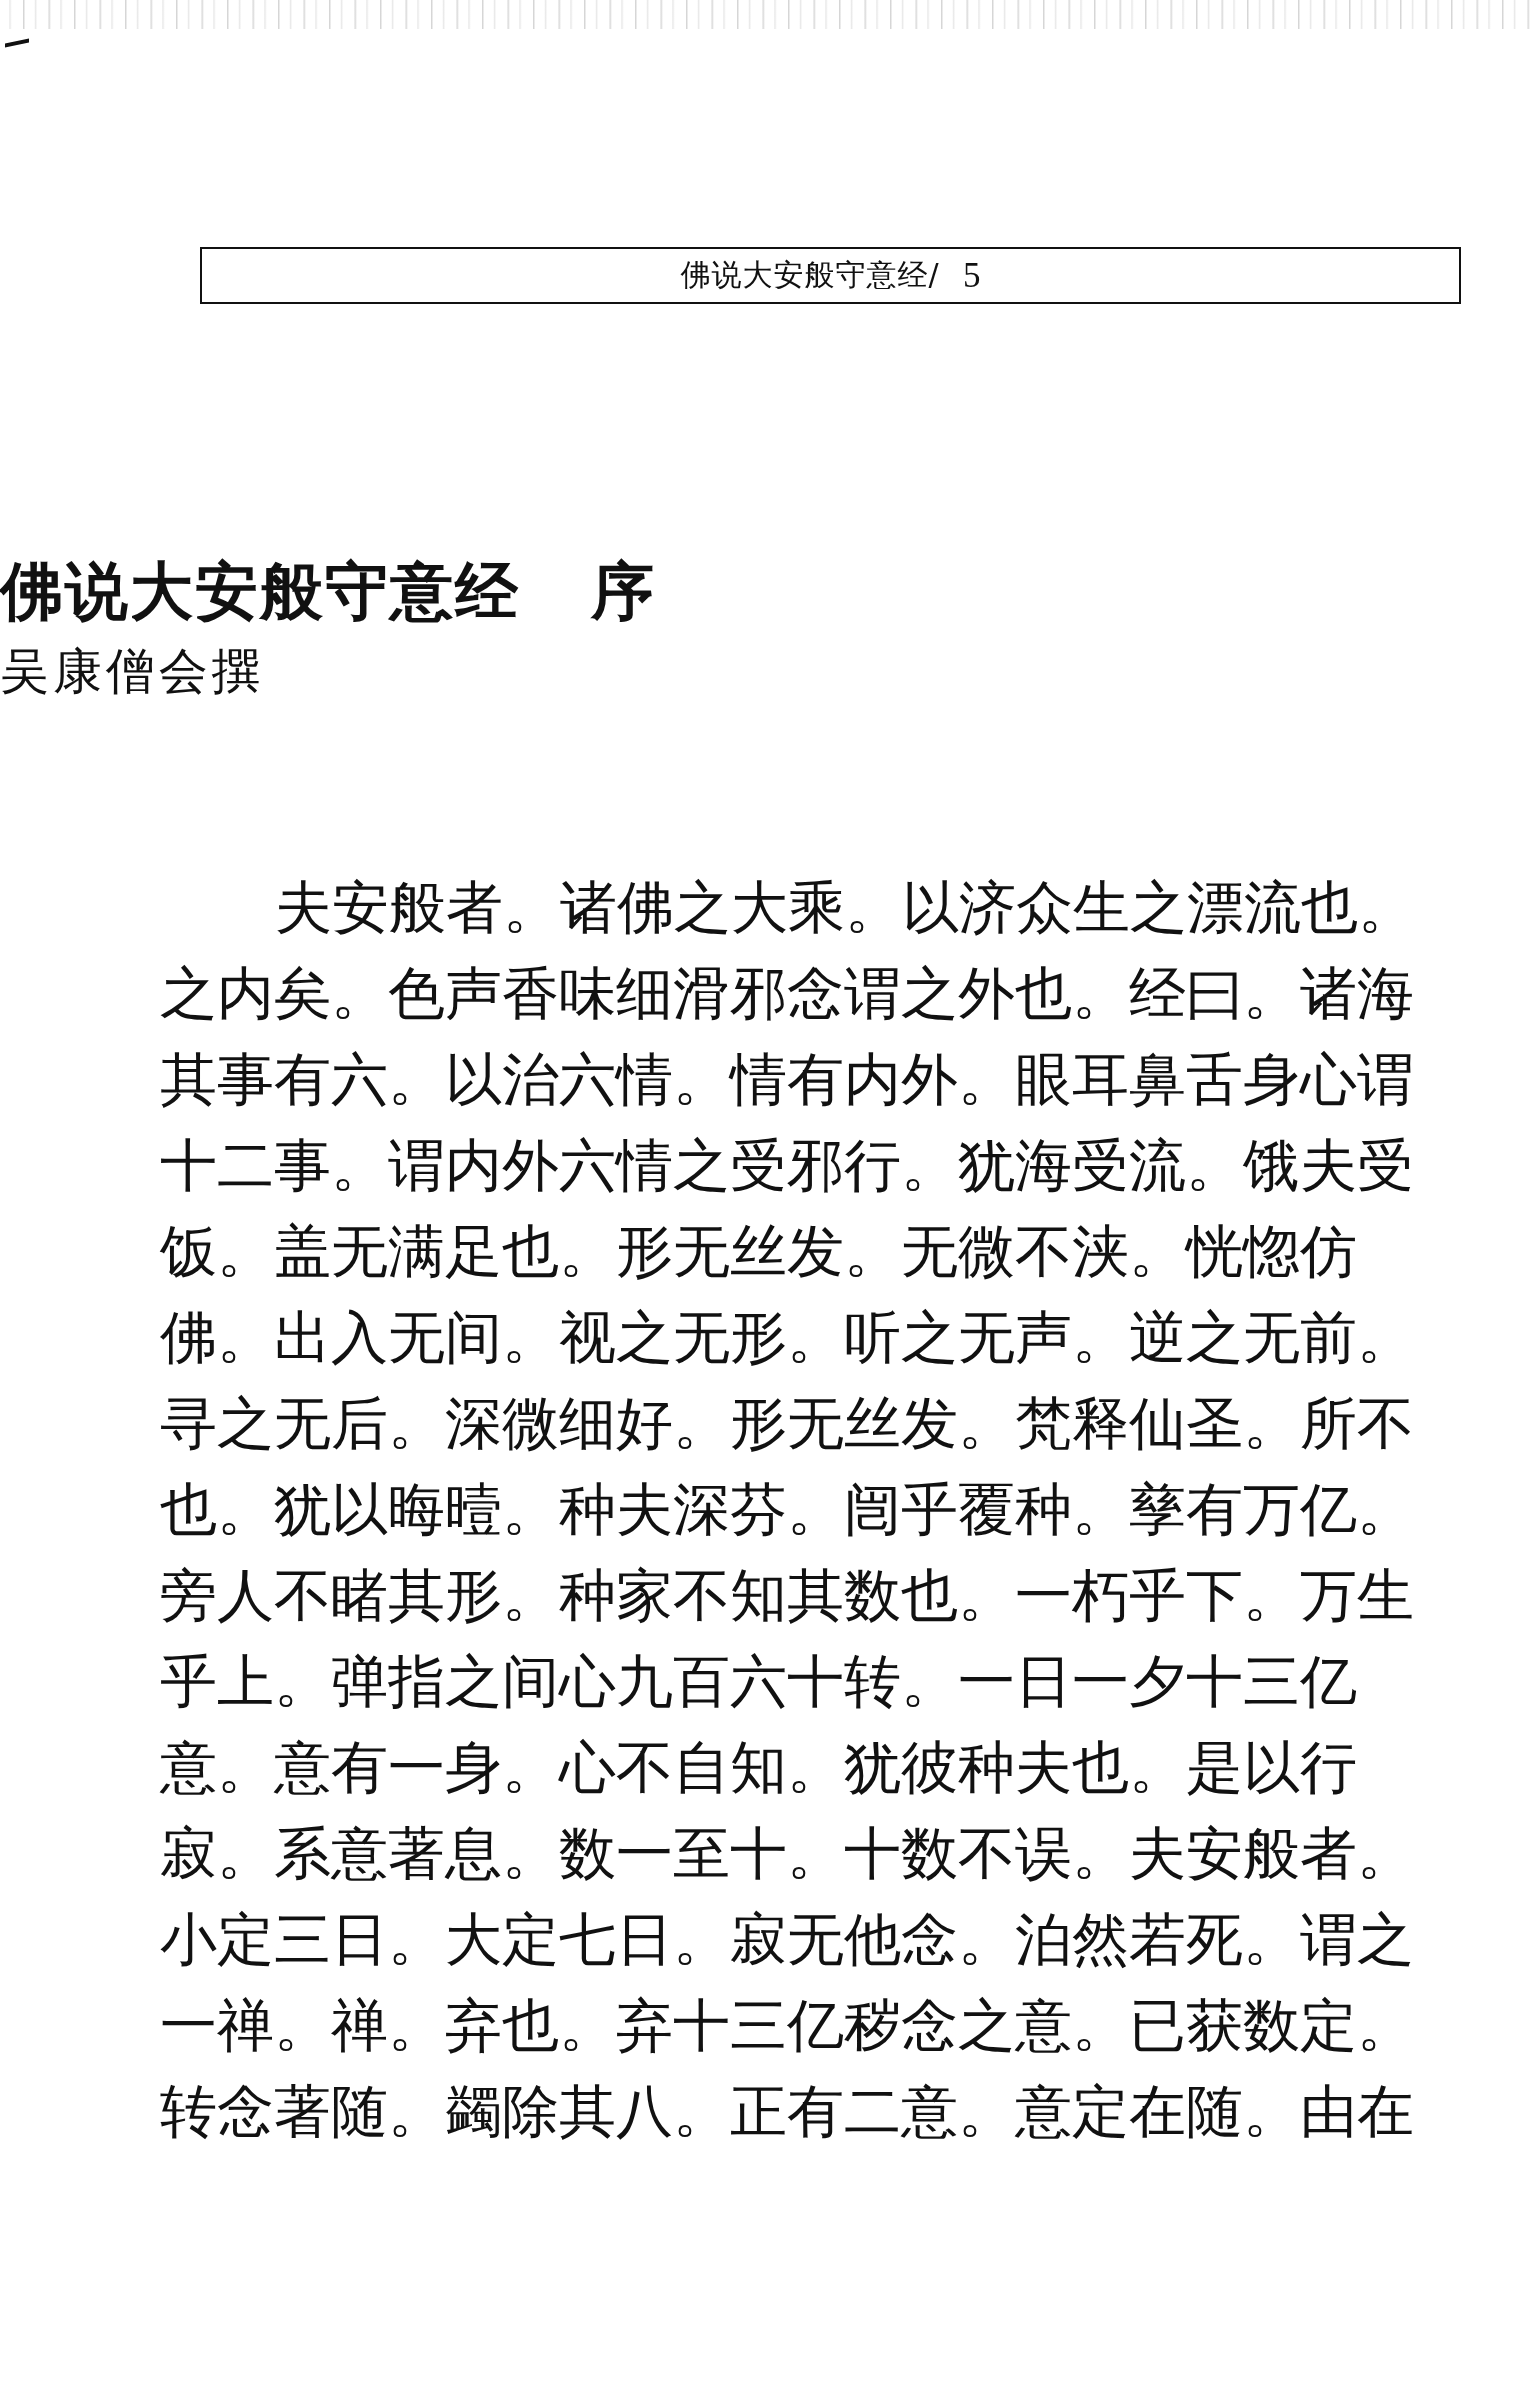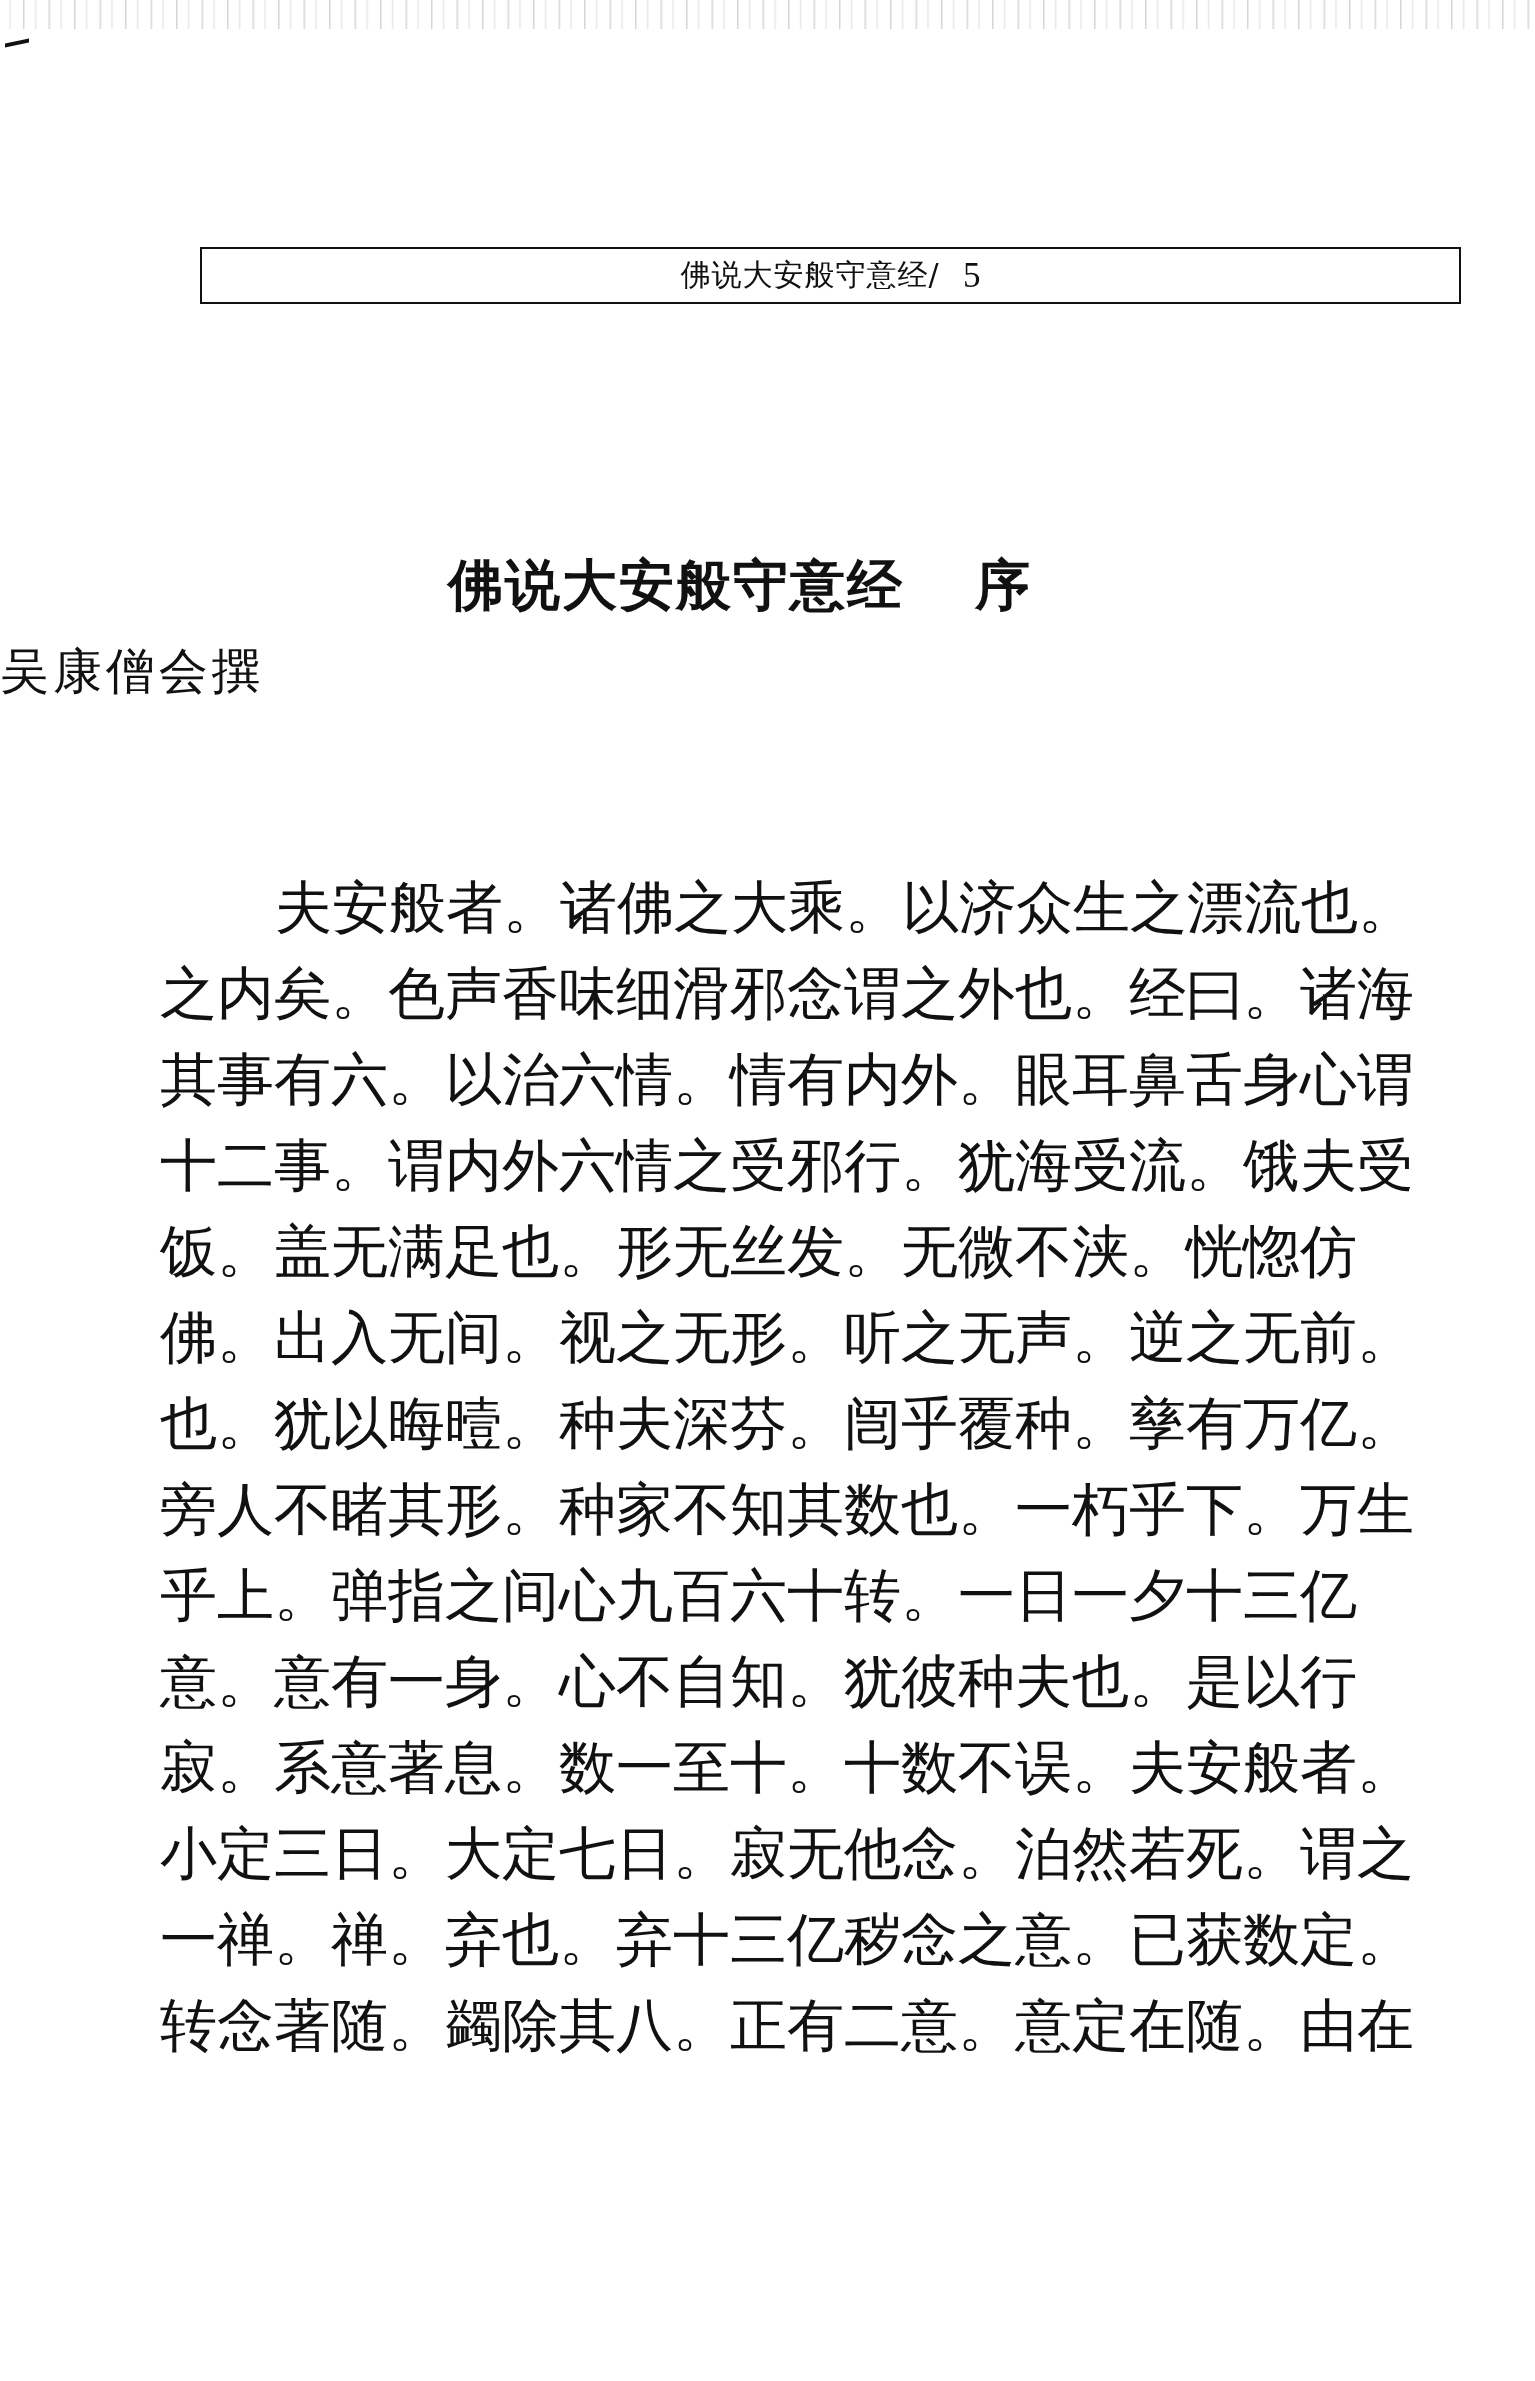--- a/index.html
+++ b/index.html
@@ -7,22 +7,22 @@
          font-family: "DejaVu Serif", "Liberation Serif", serif; color: #111; }
   .scan-noise { position: absolute; left: 0; top: 0; width: 1536px; height: 29px;
     background: repeating-linear-gradient(90deg, #ffffff 0px, #ffffff 8.8px, #bdbdbd 9.8px, #ffffff 11.8px, #ffffff 22.5px, #8a8a8a 23.5px, #ffffff 25.5px);
     opacity: 0.35; }
   .scan-dash { position: absolute; left: 4.9px; top: 41px; width: 23.5px; height: 3.9px; background: #111;
     transform: skewY(-12deg); }
   .running-head { position: absolute; left: 160px; top: 247px; width: 1261px; height: 57px;
     border: 2.9px solid #111; box-sizing: border-box; display: flex; align-items: center; justify-content: center; margin-left: 40px; }
   .running-head .rh-text { font-family: "DejaVu Sans", "Liberation Sans", sans-serif; font-size: 30px; letter-spacing: 1px; }
   .running-head .rh-num { font-family: "Liberation Serif", "DejaVu Serif", serif; font-size: 35px; margin-left: 23.5px; }
-  .title { position: absolute; left: 0; width: 1480px; top: 549px; text-align: center;
-    font-family: "DejaVu Sans", "Liberation Sans", sans-serif; font-weight: bold; font-size: 55px; letter-spacing: 2px; }
+  .title { position: absolute; left: 0; width: 1480px; top: 549px; text-align: left;
+    font-family: "DejaVu Sans", "Liberation Sans", sans-serif; font-weight: bold; font-size: 63px; letter-spacing: 2px; }
   .title .title-main { }
   .title .title-suffix { margin-left: 71px; }
   .author { position: absolute; left: 0; width: 1536px; top: 639px; text-align: left;
     font-family: "DejaVu Serif", "Liberation Serif", serif; font-size: 49px; letter-spacing: 3.9px; }
   .body-text { position: absolute; left: 160px; top: 864px; width: 1268px; }
   .body-line { height: 86px; line-height: 86px; font-size: 57px; white-space: nowrap;
     font-family: "DejaVu Sans", "Liberation Sans", sans-serif; letter-spacing: 0px; }
   .body-line.indent { padding-left: 115px; }
 </style>
 </head>
@@ -42,20 +42,21 @@
 
 <div class="author">吴康僧会撰</div>
 
 <div class="body-text">
   <div class="body-line indent">夫安般者。诸佛之大乘。以济众生之漂流也。</div>
   <div class="body-line">之内矣。色声香味细滑邪念谓之外也。经曰。诸海</div>
   <div class="body-line">其事有六。以治六情。情有内外。眼耳鼻舌身心谓</div>
   <div class="body-line">十二事。谓内外六情之受邪行。犹海受流。饿夫受</div>
   <div class="body-line">饭。盖无满足也。形无丝发。无微不浃。恍惚仿</div>
   <div class="body-line">佛。出入无间。视之无形。听之无声。逆之无前。</div>
+  <div class="body-line">寻之无后。深微细好。形无丝发。梵释仙圣。所不</div>
   <div class="body-line">也。犹以晦曀。种夫深芬。闿乎覆种。孳有万亿。</div>
   <div class="body-line">旁人不睹其形。种家不知其数也。一朽乎下。万生</div>
   <div class="body-line">乎上。弹指之间心九百六十转。一日一夕十三亿</div>
   <div class="body-line">意。意有一身。心不自知。犹彼种夫也。是以行</div>
   <div class="body-line">寂。系意著息。数一至十。十数不误。夫安般者。</div>
   <div class="body-line">小定三日。大定七日。寂无他念。泊然若死。谓之</div>
   <div class="body-line">一禅。禅。弃也。弃十三亿秽念之意。已获数定。</div>
   <div class="body-line">转念著随。蠲除其八。正有二意。意定在随。由在</div>
 </div>
 

